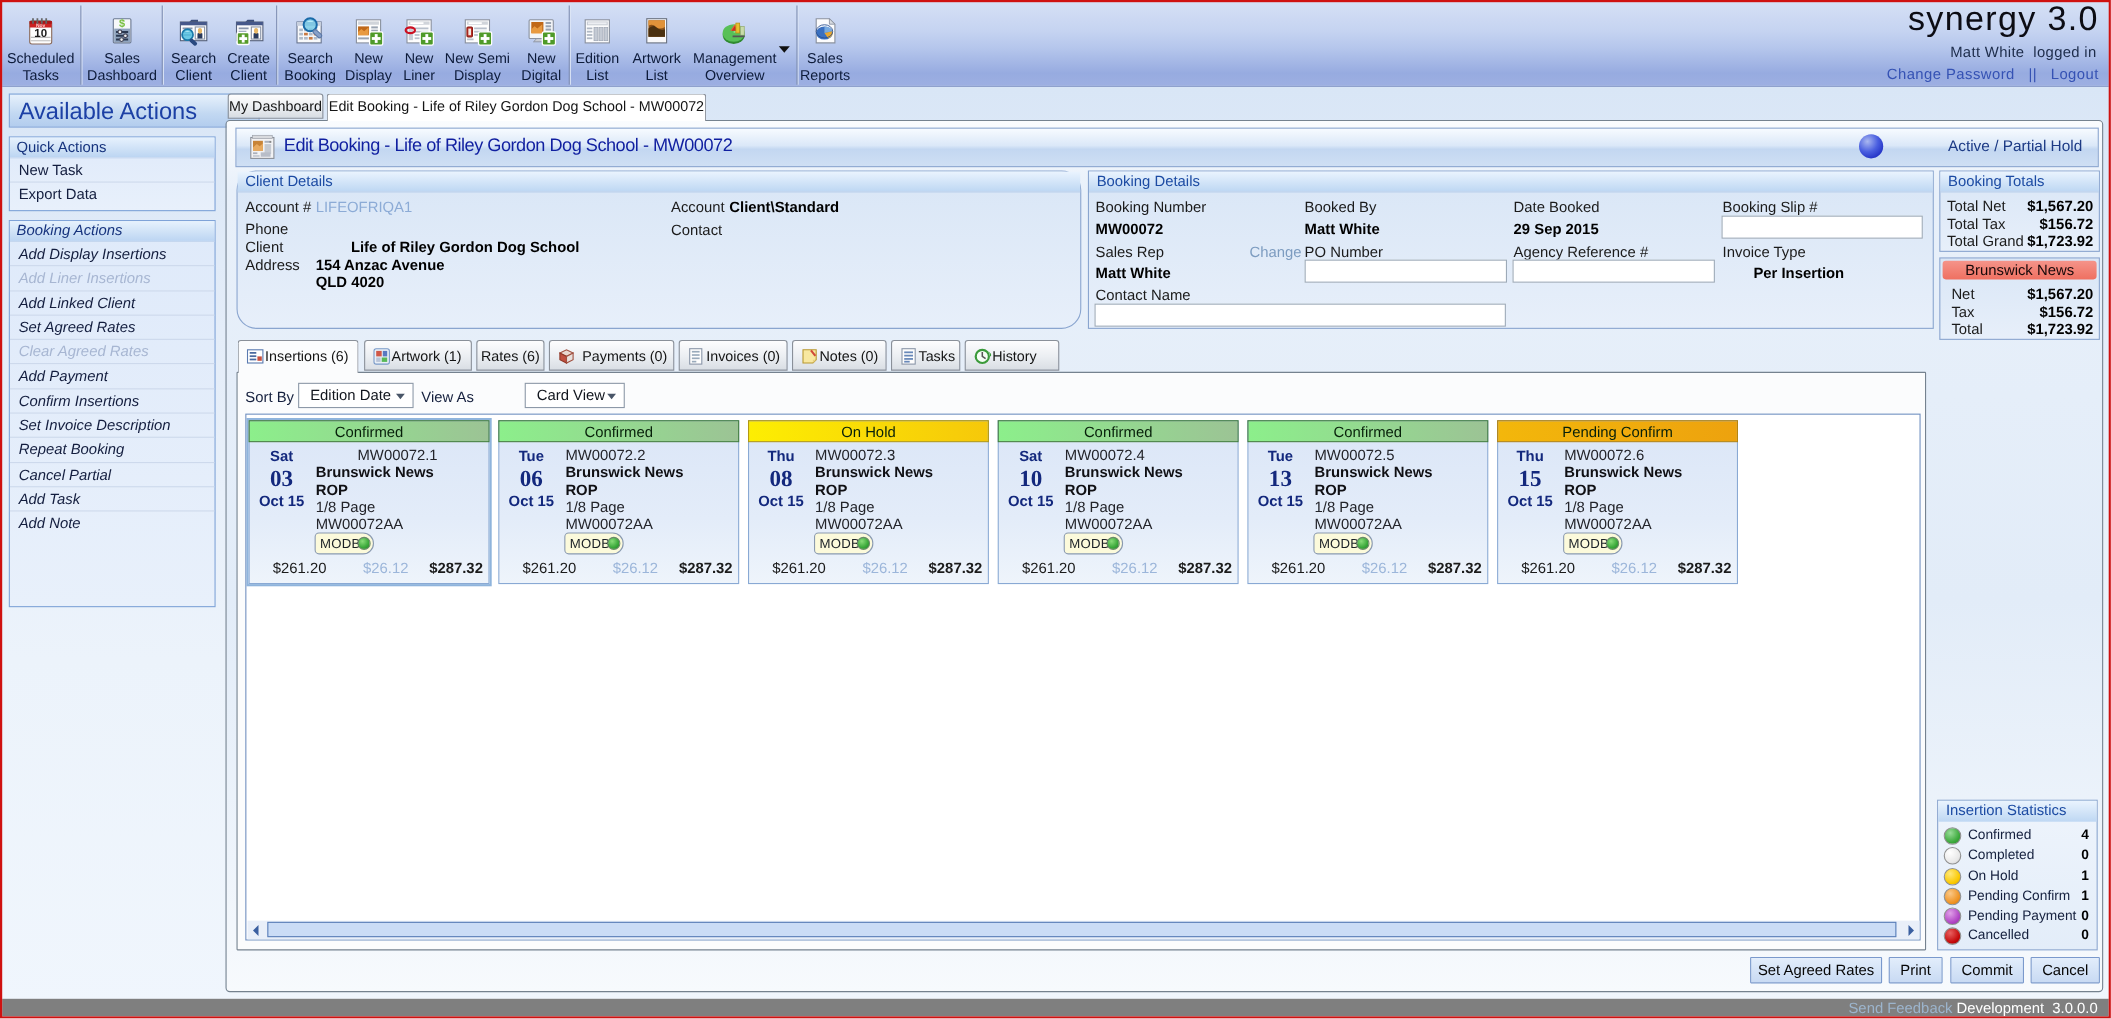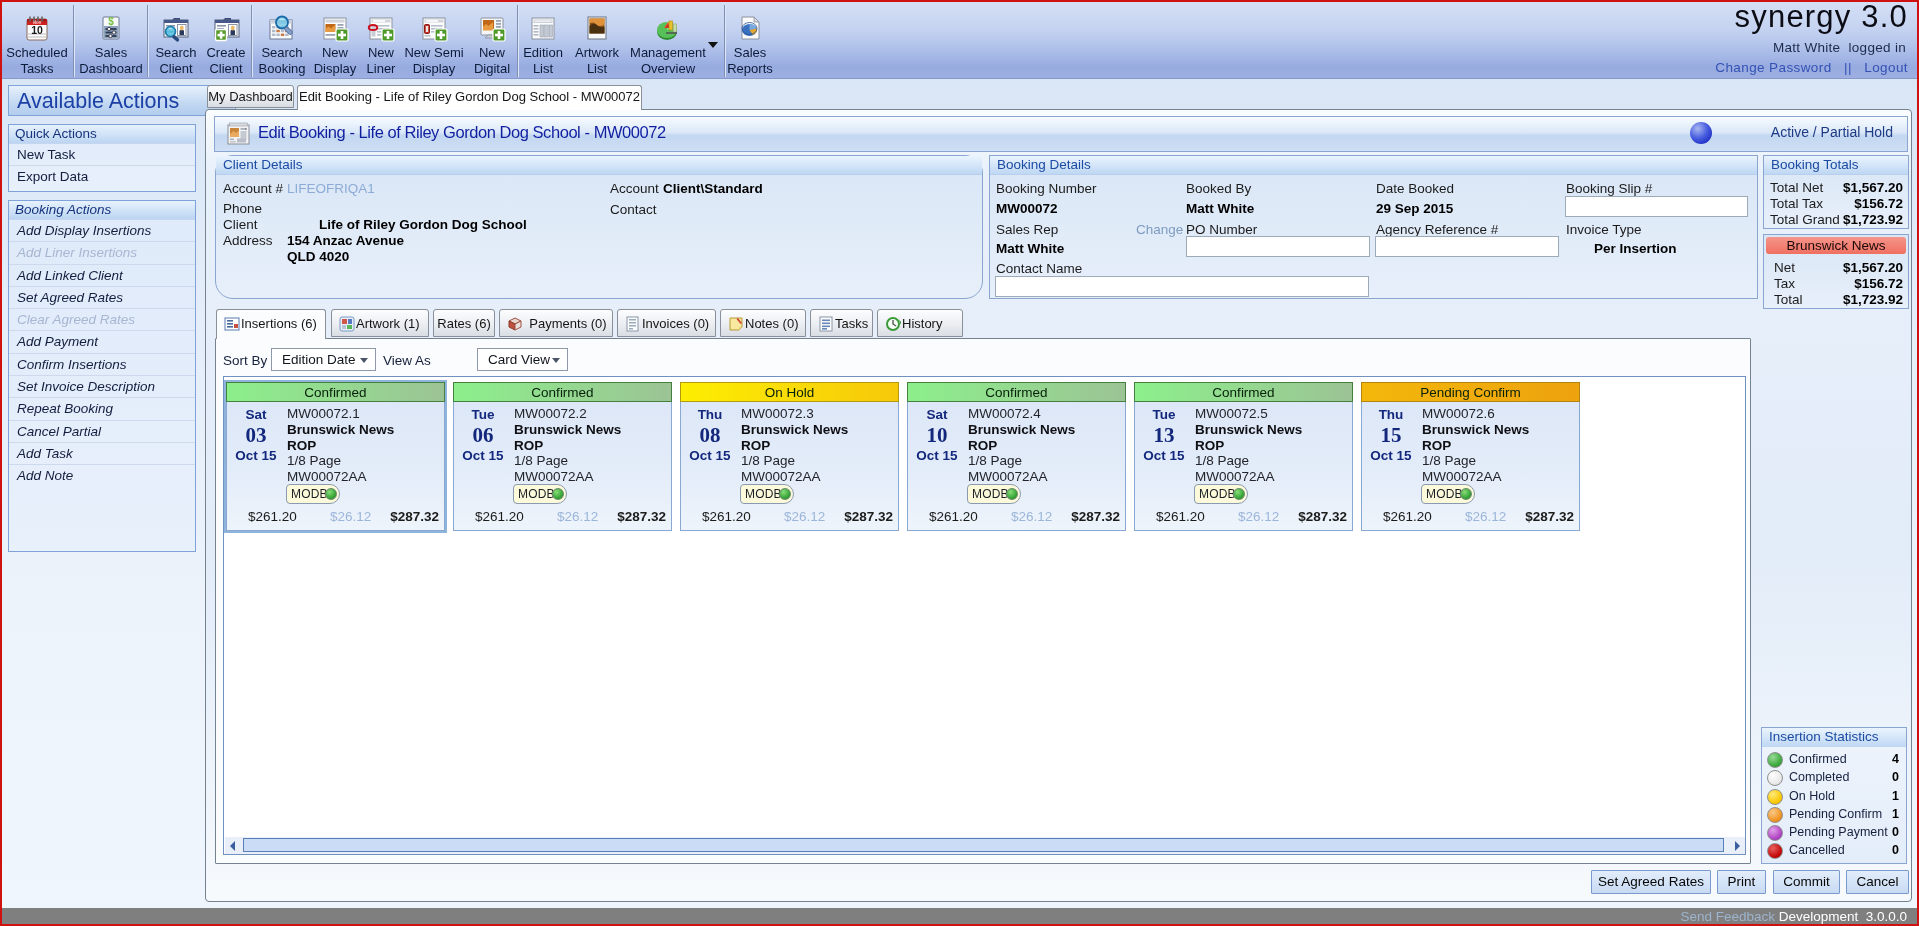--- a/index.html
+++ b/index.html
@@ -533,21 +533,21 @@
         <span style="position:absolute; left:10px; top:3px;">Card View</span>
         <span class="ar"></span>
       </div>
   </div>
   <div id="cardarea">
     <div class="card sel" style="left:2px;">
       <div class="chead green">Confirmed</div>
       <div class="cday cdayname">Sat</div>
       <div class="cday cdaynum">03</div>
       <div class="cday cdaymon">Oct 15</div>
-      <div class="cline" style="top:23px;">MW00072.1</div>
+      <div class="cline" style="top:23px;margin-left:38px;">MW00072.1</div>
       <div class="cline cbold" style="top:39px;">Brunswick News</div>
       <div class="cline cbold" style="top:55px;">ROP</div>
       <div class="cline" style="top:70px;">1/8 Page</div>
       <div class="cline" style="top:86px;">MW00072AA</div>
       <div class="modb">MODB<span class="ball"></span></div>
       <div class="cprice" style="left:21px;">$261.20</div>
       <div class="cprice" style="left:103px; color:#9cb6da;">$26.12</div>
       <div class="cprice" style="right:5px; font-weight:bold;">$287.32</div>
     </div>
     <div class="card" style="left:229px;">

